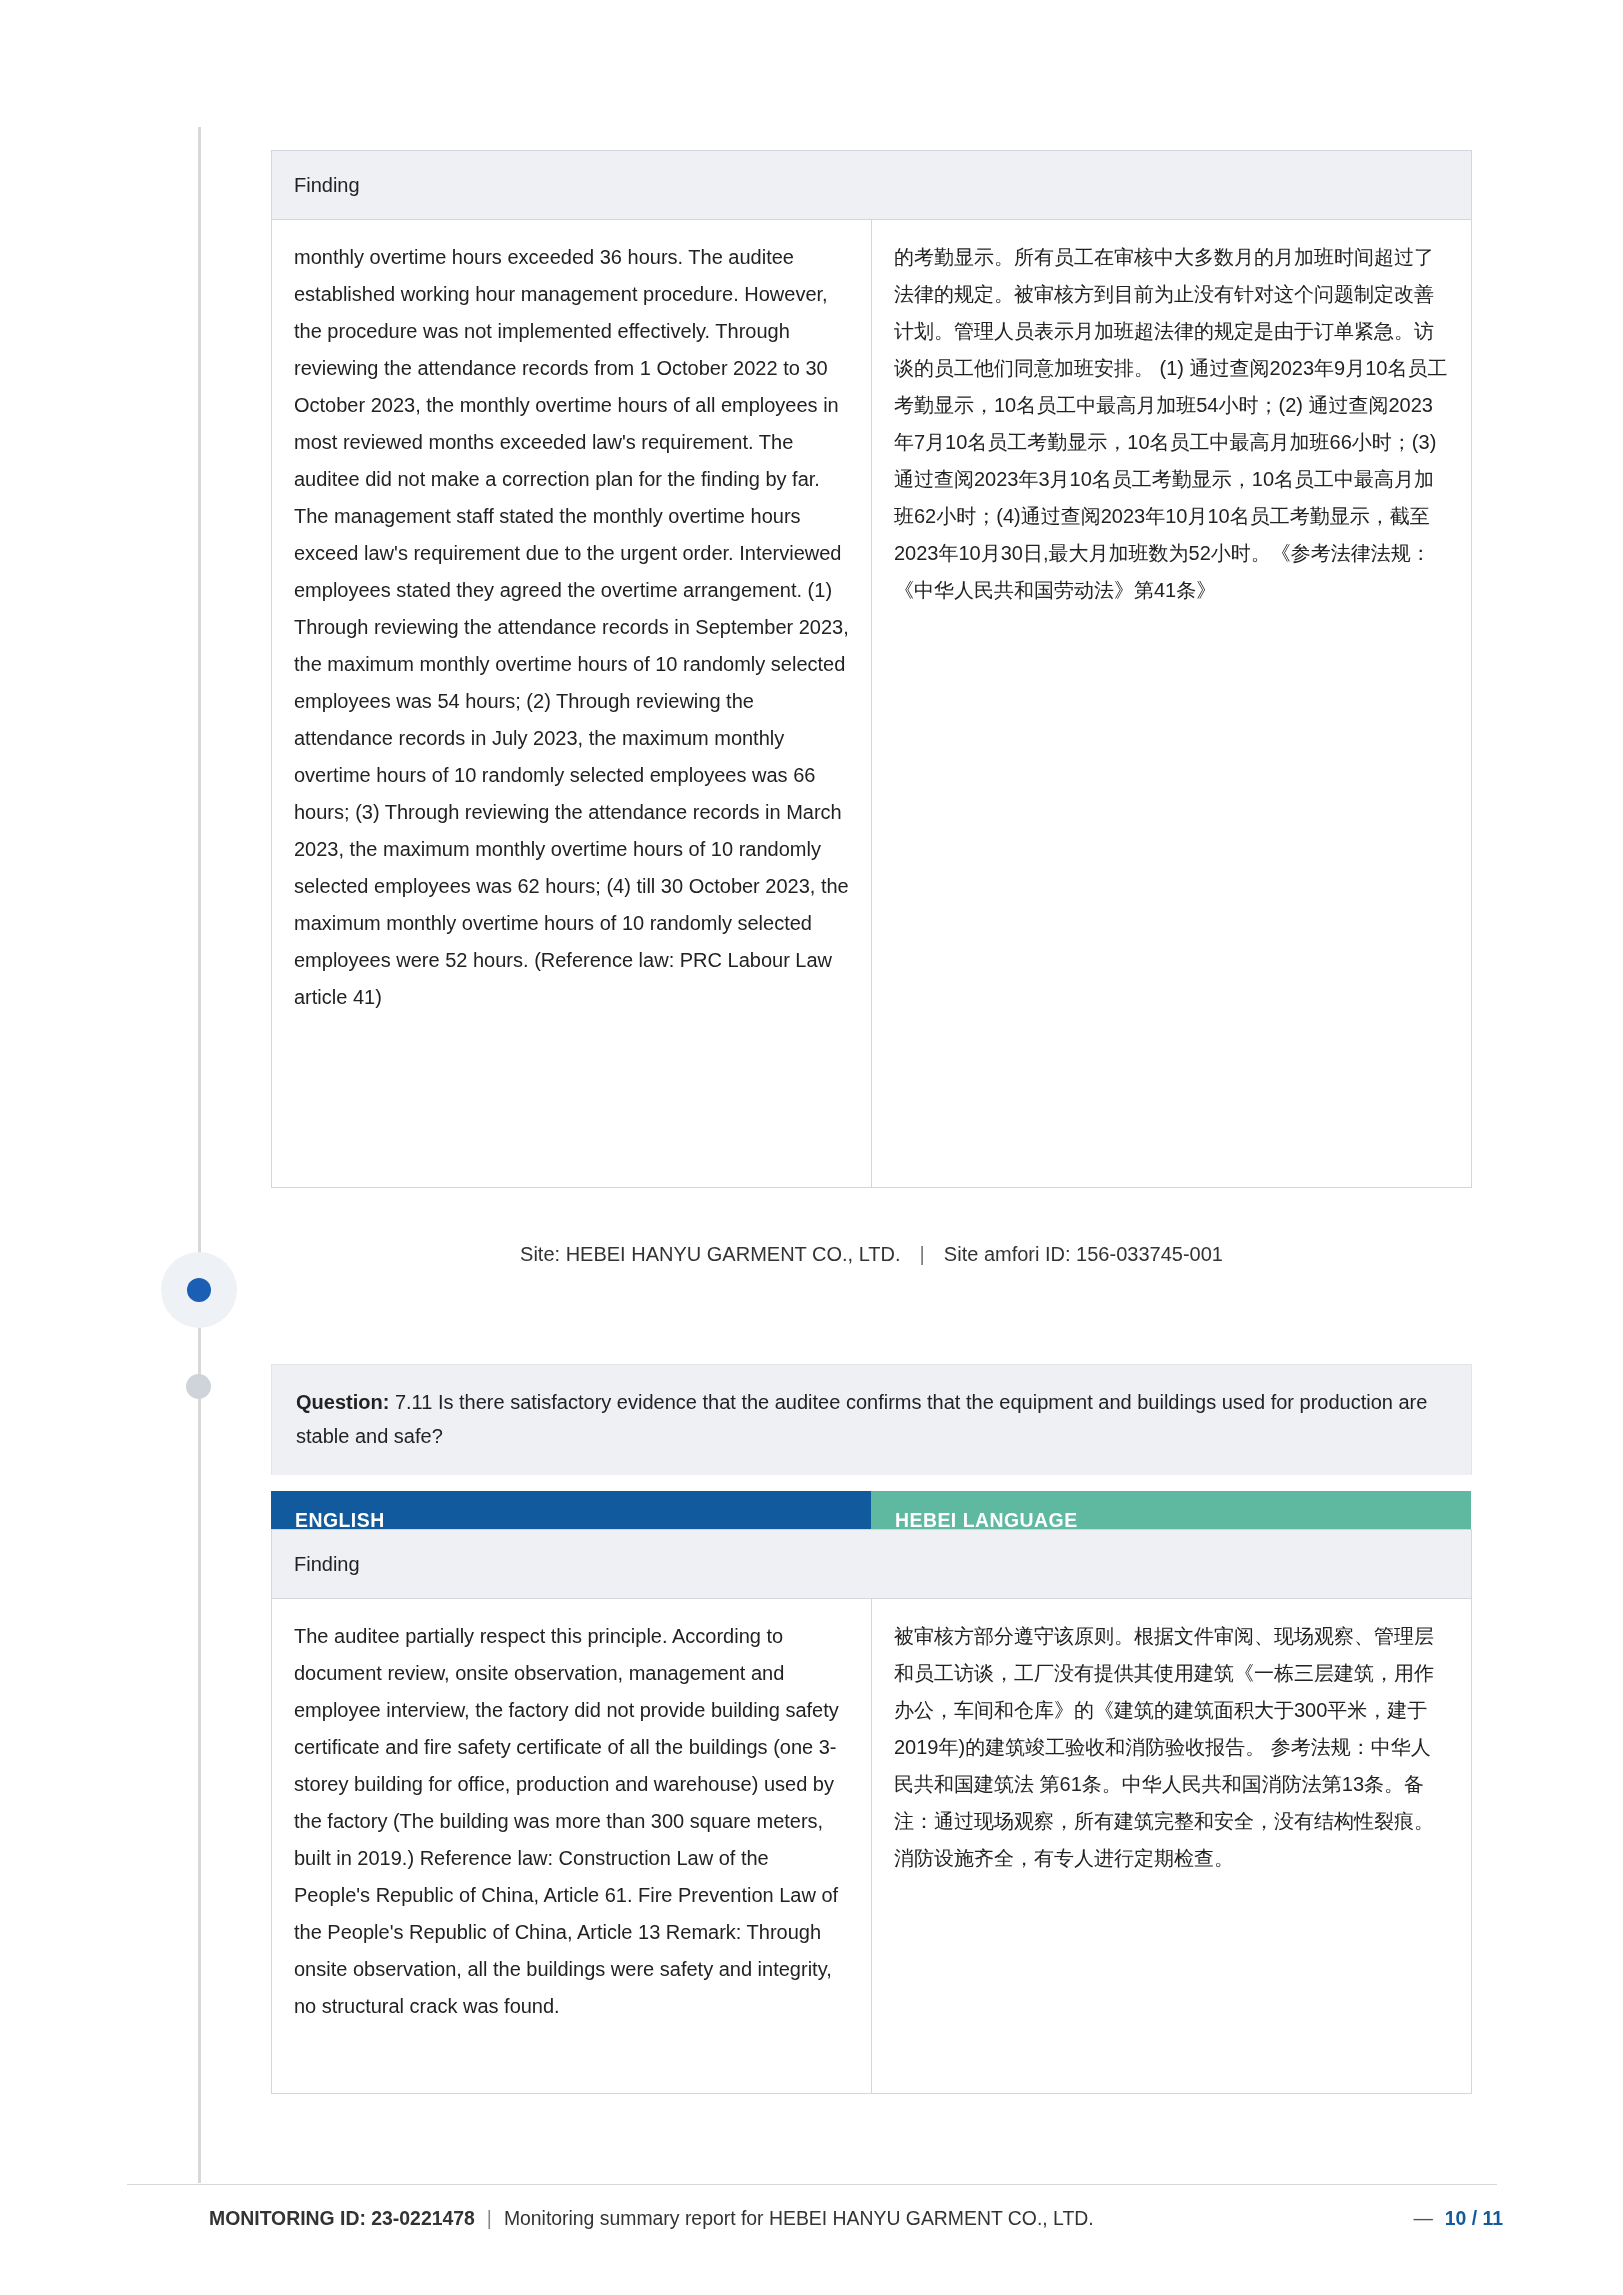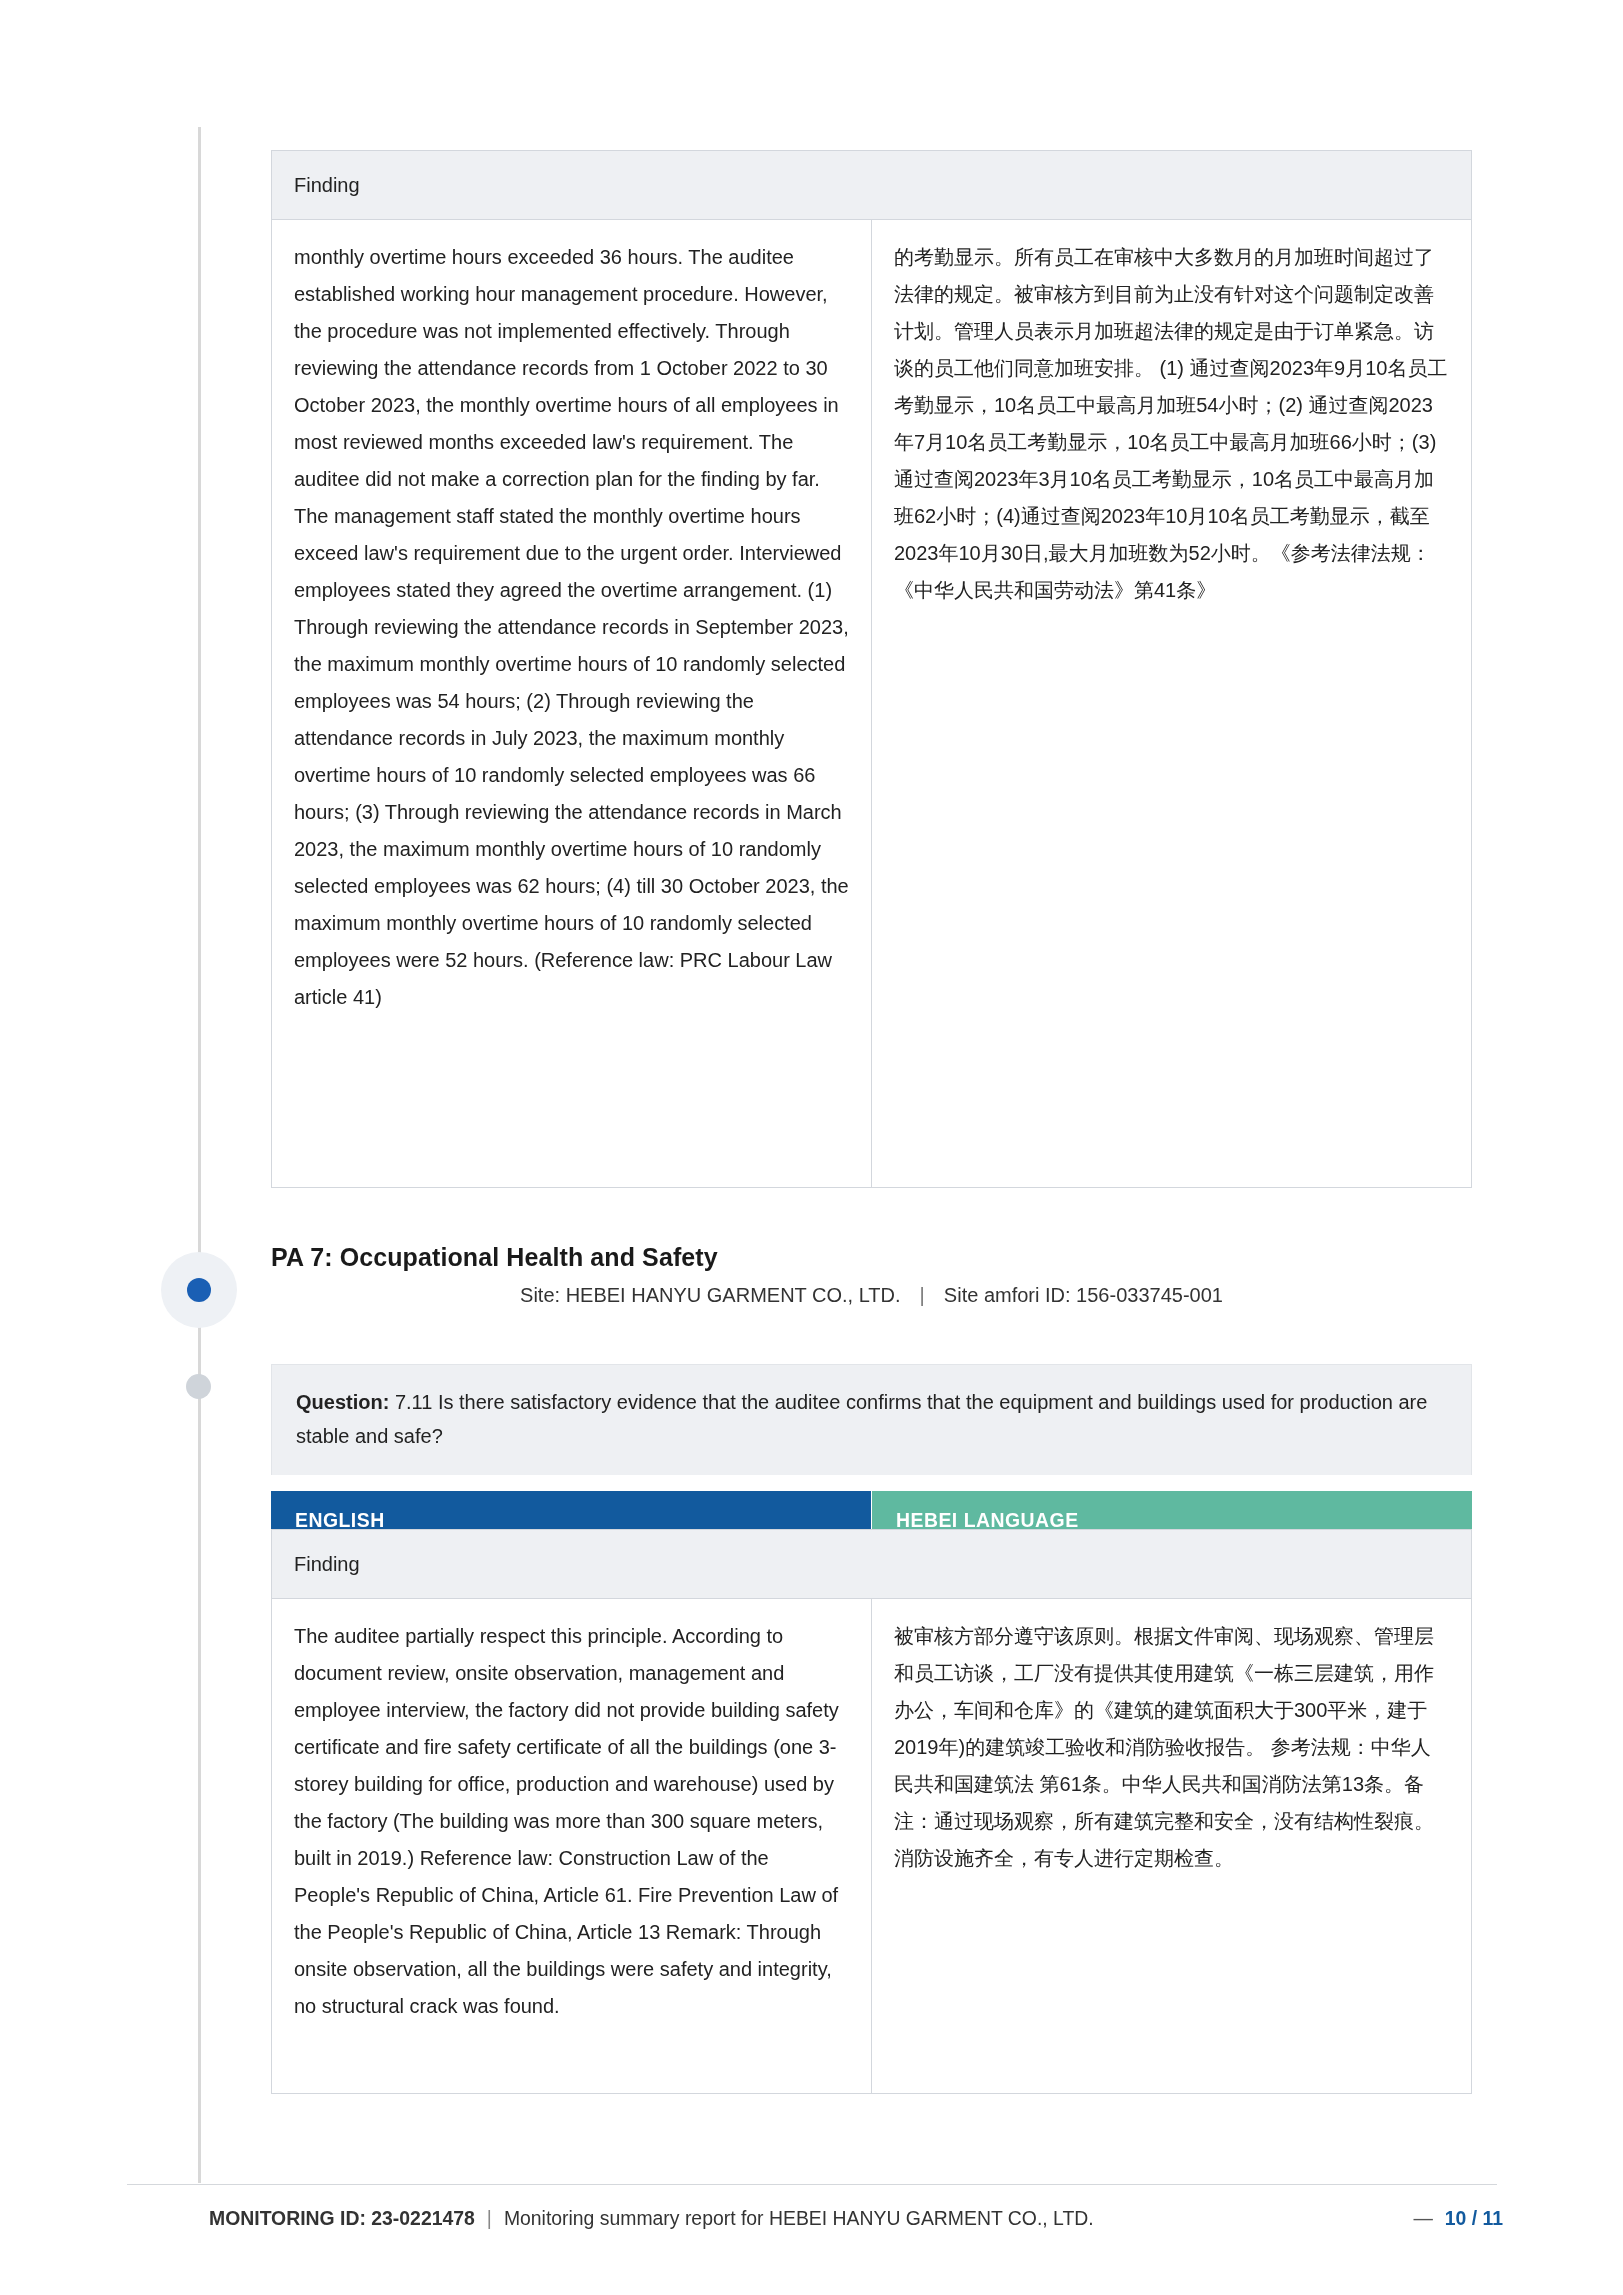--- a/index.html
+++ b/index.html
@@ -121,21 +121,21 @@
     box-sizing: border-box;
     background: #eef0f3;
     border: 0.8px solid #e2e5e9;
     border-bottom: none;
     padding: 20px 24px 22px 24px;
     font-size: 20px;
     line-height: 34px;
   }
   .question-box b { font-weight: bold; margin-top: 44px; }
 
-  .lang-row { display: flex; width: 1201px; justify-content: space-between; }
+  .lang-row { display: flex; width: 1201px; }
   .lang-en, .lang-local {
     box-sizing: border-box;
     height: 59px;
     display: flex;
     align-items: center;
     padding-left: 24px;
     font-size: 19.4px;
     font-weight: bold;
     letter-spacing: 0.5px;
     color: #ffffff;
@@ -189,21 +189,20 @@
       <th class="hdr-finding" colspan="2">Finding</th>
     </tr>
     <tr>
       <td class="cell-en body-cell">monthly overtime hours exceeded 36 hours. The auditee established working hour management procedure. However, the procedure was not implemented effectively. Through reviewing the attendance records from 1 October 2022 to 30 October 2023, the monthly overtime hours of all employees in most reviewed months exceeded law's requirement. The auditee did not make a correction plan for the finding by far. The management staff stated the monthly overtime hours exceed law's requirement due to the urgent order. Interviewed employees stated they agreed the overtime arrangement. (1) Through reviewing the attendance records in September 2023, the maximum monthly overtime hours of 10 randomly selected employees was 54 hours; (2) Through reviewing the attendance records in July 2023, the maximum monthly overtime hours of 10 randomly selected employees was 66 hours; (3) Through reviewing the attendance records in March 2023, the maximum monthly overtime hours of 10 randomly selected employees was 62 hours; (4) till 30 October 2023, the maximum monthly overtime hours of 10 randomly selected employees were 52 hours. (Reference law: PRC Labour Law article 41)</td>
       <td class="cell-cn cn body-cell">的考勤显示。所有员工在审核中大多数月的月加班时间超过了法律的规定。被审核方到目前为止没有针对这个问题制定改善计划。管理人员表示月加班超法律的规定是由于订单紧急。访谈的员工他们同意加班安排。 (1) 通过查阅2023年9月10名员工考勤显示，10名员工中最高月加班54小时；(2) 通过查阅2023年7月10名员工考勤显示，10名员工中最高月加班66小时；(3)通过查阅2023年3月10名员工考勤显示，10名员工中最高月加班62小时；(4)通过查阅2023年10月10名员工考勤显示，截至2023年10月30日,最大月加班数为52小时。《参考法律法规：《中华人民共和国劳动法》第41条》</td>
     </tr>
   </tbody>
     </table>
 
   <div class="pa-block">
-    <div class="pa-title">PA 7: Occupational Health and Safety</div>
     <div class="pa-sub">
       <span>Site: HEBEI HANYU GARMENT CO., LTD.</span>
       <span class="sep">|</span>
       <span>Site amfori ID: 156-033745-001</span>
     </div>
   </div>
 
   <div class="question-box">
     <b>Question:</b>
     <span>7.11 Is there satisfactory evidence that the auditee confirms that the equipment and buildings used for production are stable and safe?</span>

